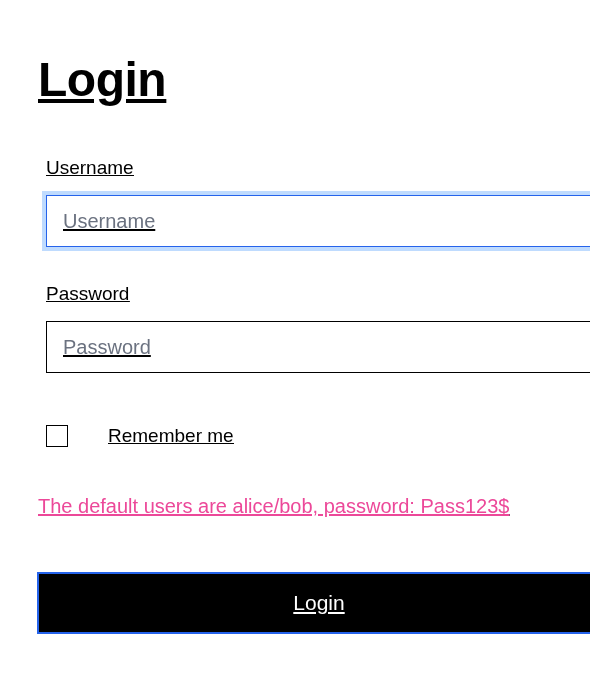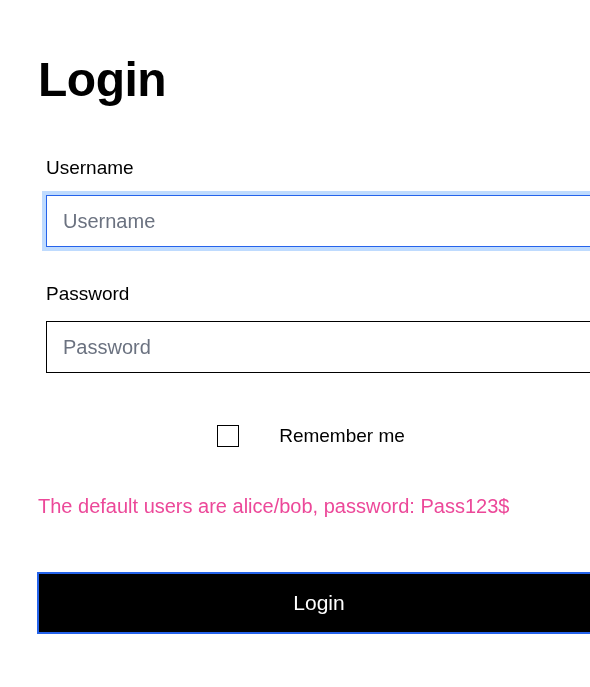--- a/index.html
+++ b/index.html
@@ -1,18 +1,19 @@
 <!DOCTYPE html>
 <html><head>
   <meta charset="utf-8">
   <style>
     * {
       box-sizing: border-box;
       margin: 8px;
       padding: 0;
+      text-decoration: underline;
     }
     body {
       font-family: -apple-system, BlinkMacSystemFont, "Segoe UI", Helvetica, Arial, sans-serif;
       background: #ffffff;
       width: 590px;
       height: 687px;
       padding: 14px;
     }
     .page-title {
       font-size: 48px;
@@ -49,21 +50,20 @@
     .form-input.focused {
       border: 1px solid #2563eb;
       box-shadow: 0 0 0 4px #bfdbfe;
     }
     .checkbox-row {
       display: flex;
       align-items: center;
       gap: 24px;
       margin-bottom: 36px;
       margin-top: 36px;
-      justify-content: center;
     }
     .checkbox {
       width: 22px;
       height: 22px;
       border: 1.5px solid #000;
       background: #fff;
       cursor: pointer;
       appearance: none;
       flex-shrink: 0;
     }

